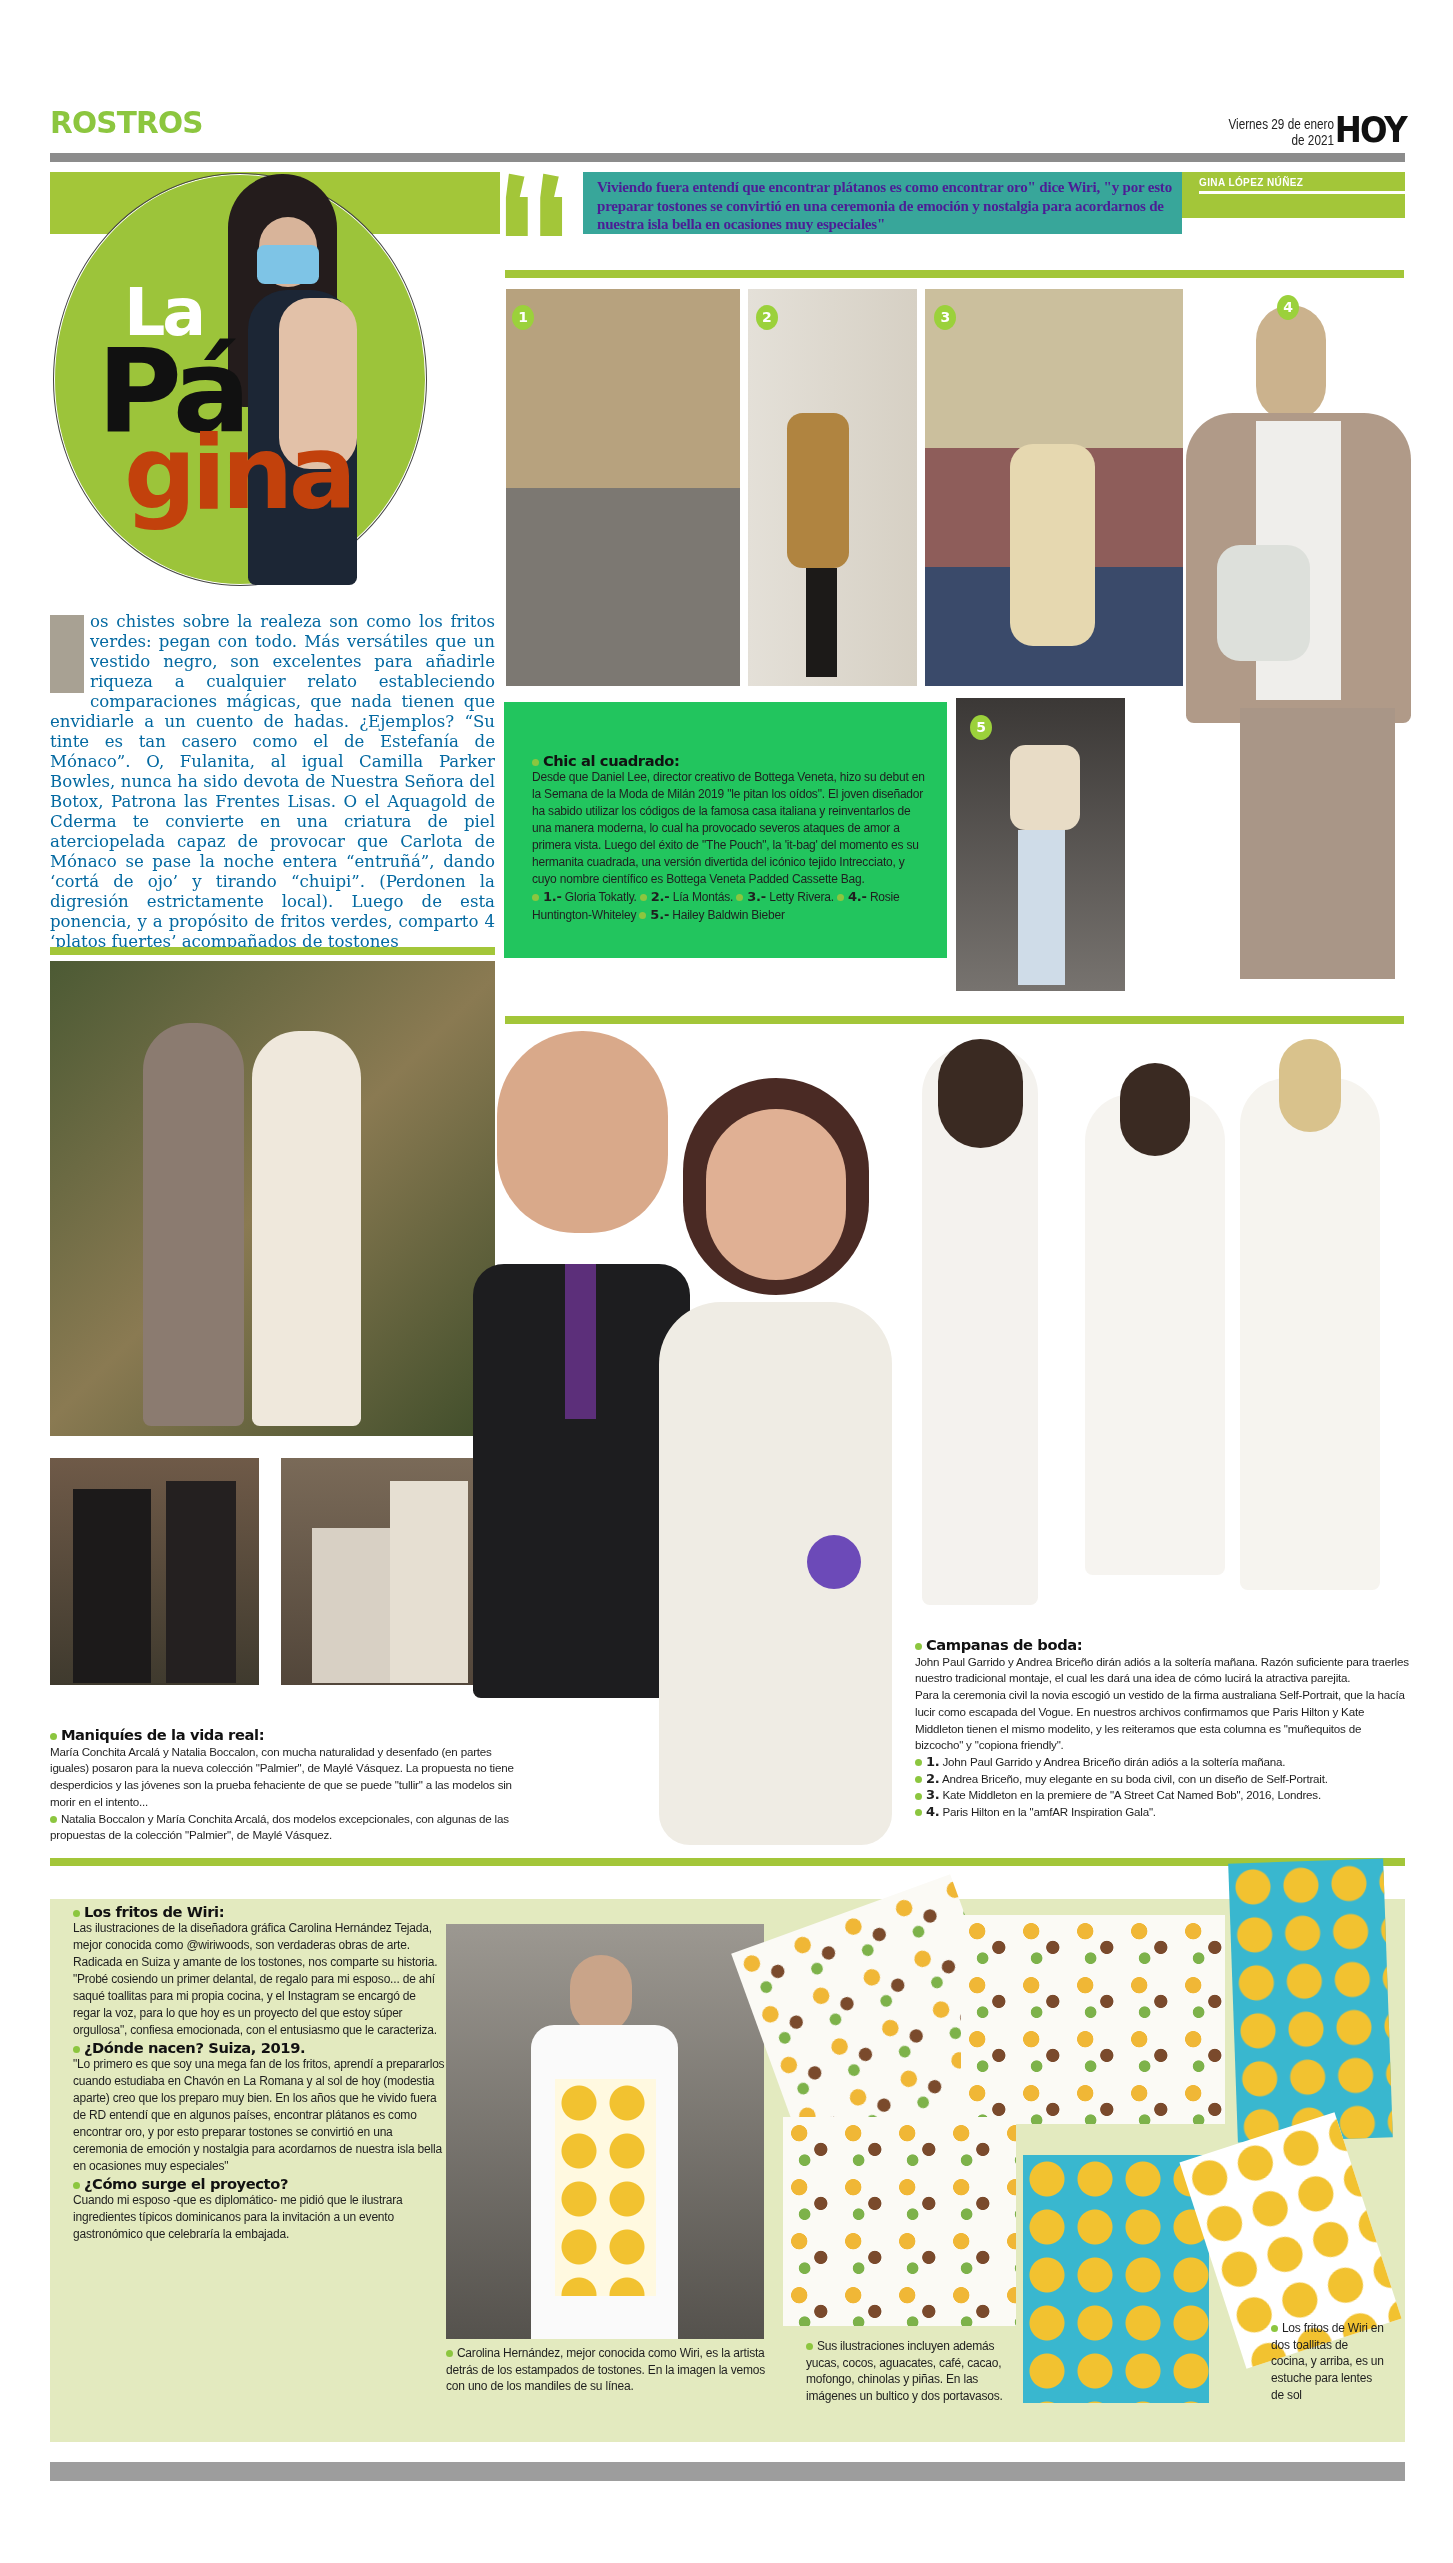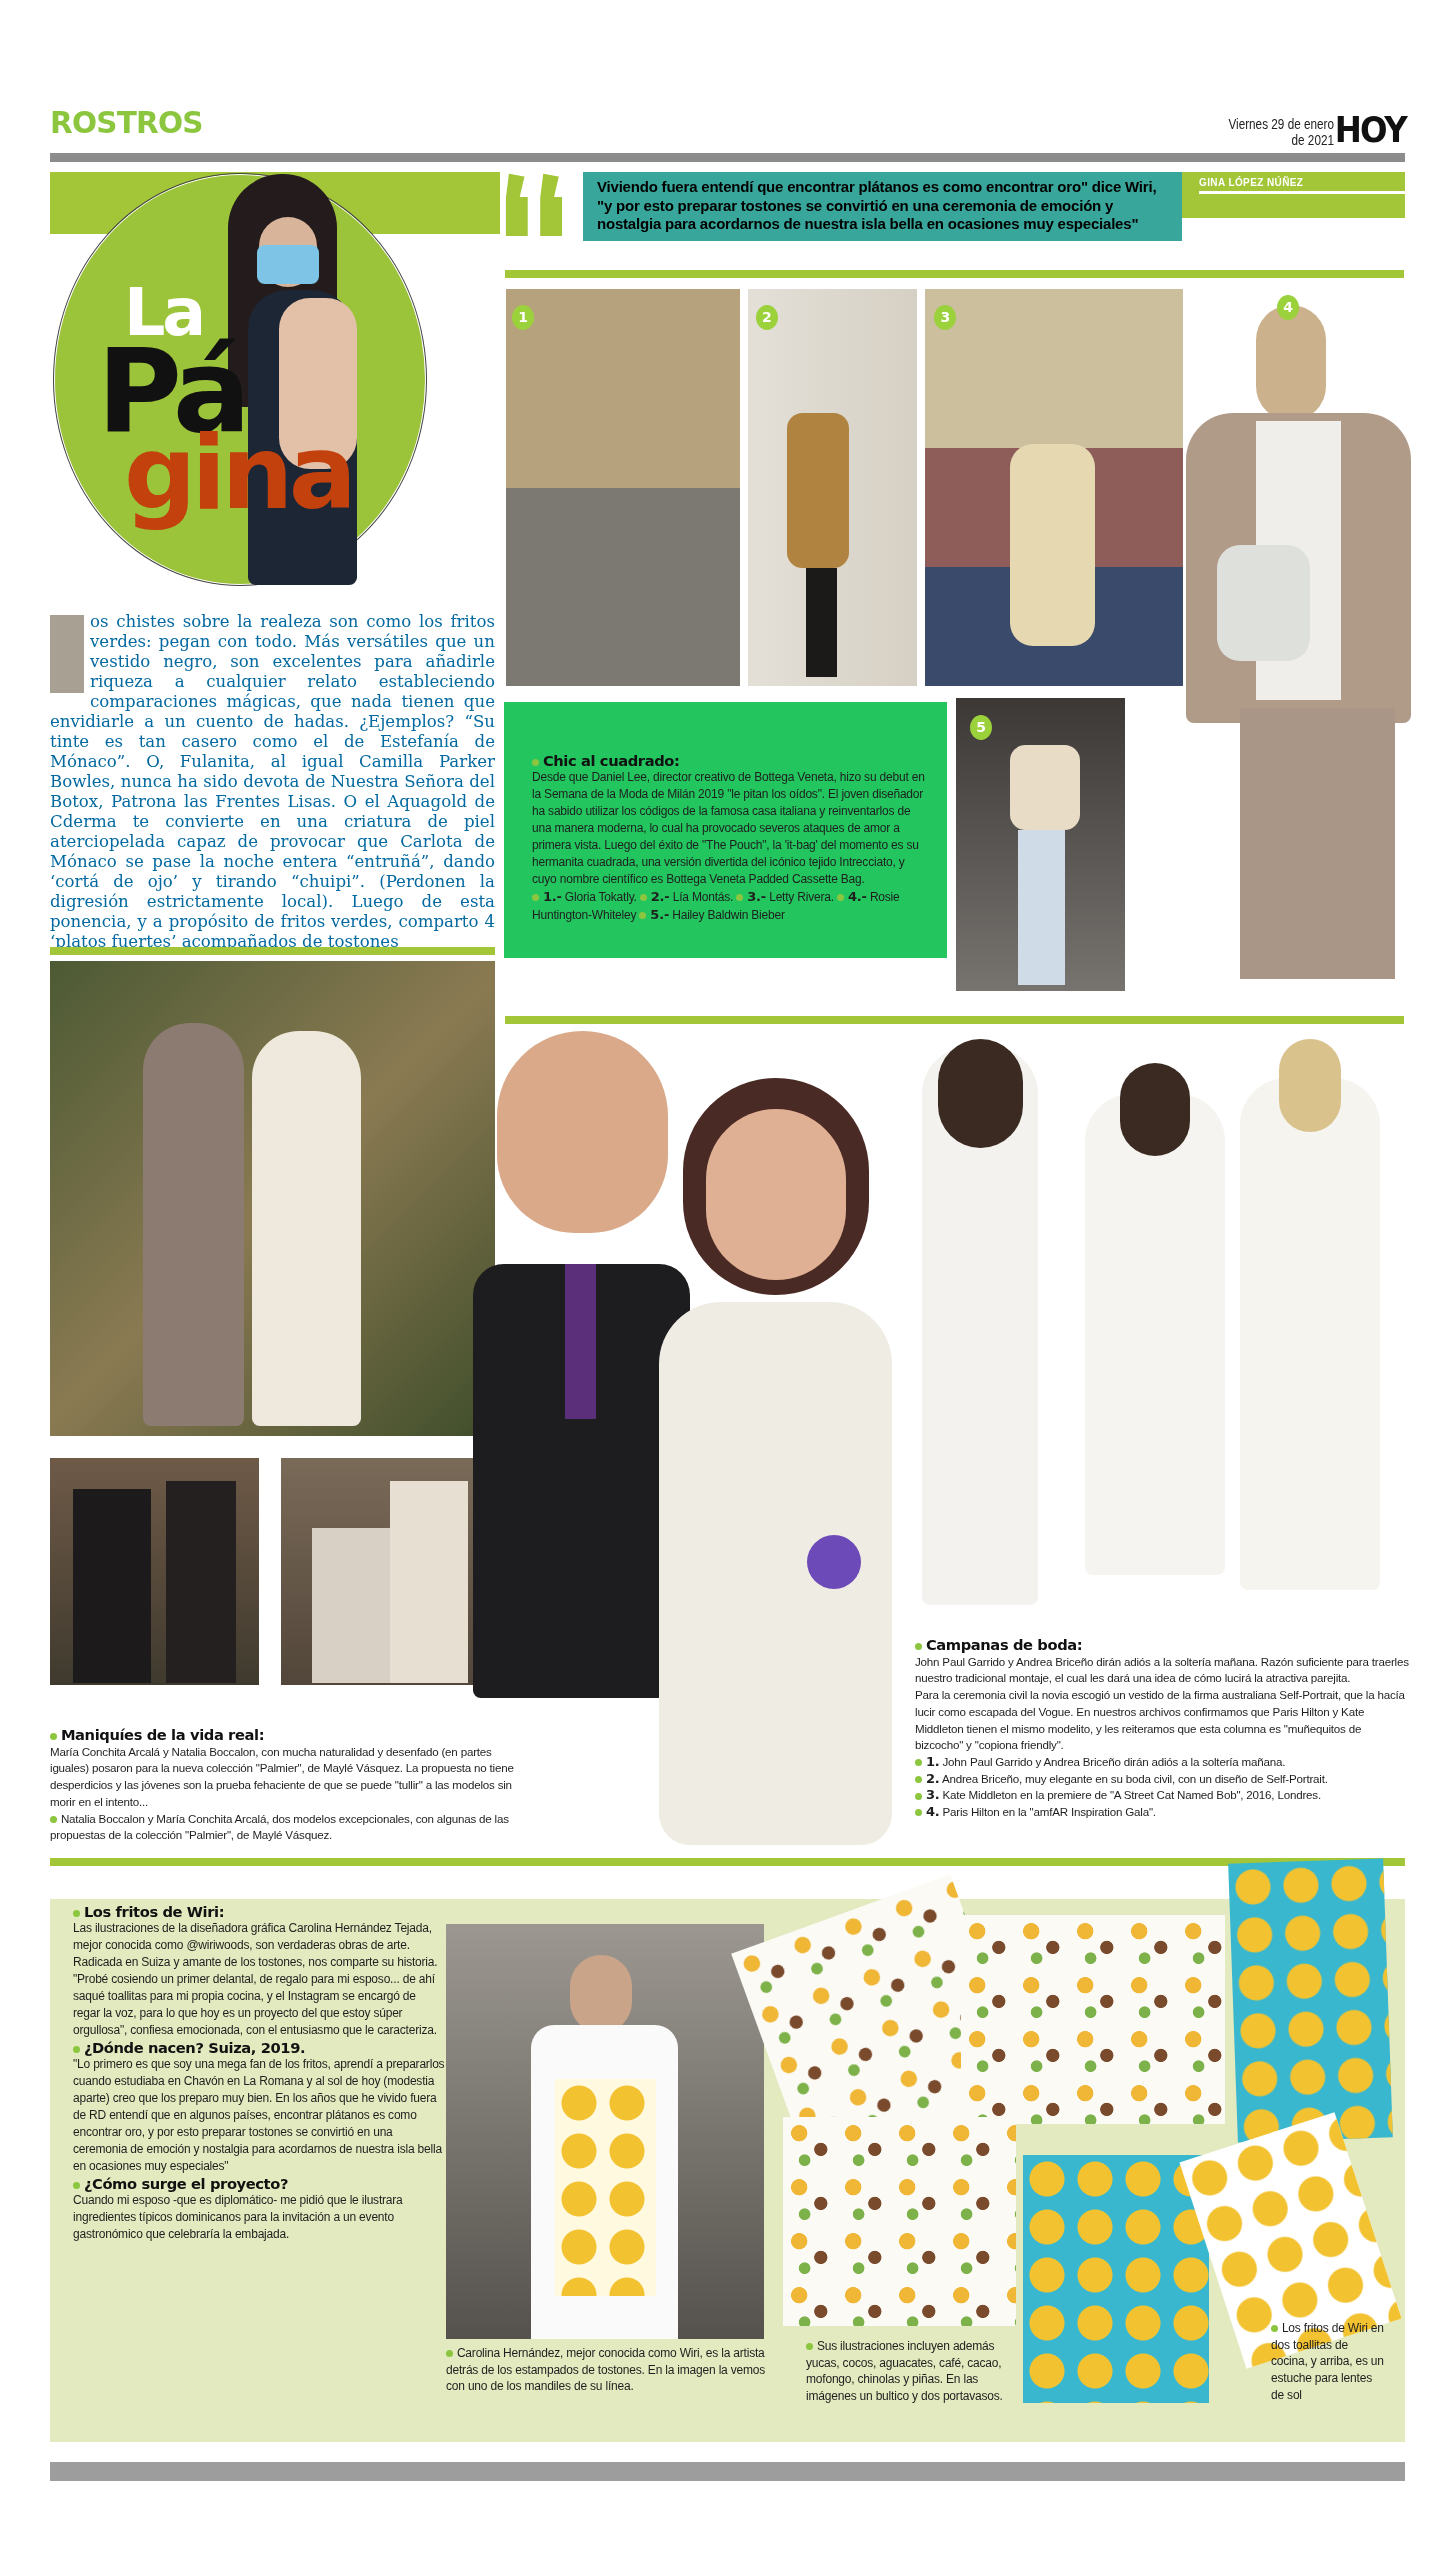--- a/index.html
+++ b/index.html
@@ -24,21 +24,21 @@
   .logo-gina { left: 124px; top: 423px; font-family: "DejaVu Sans", sans-serif; font-weight: bold; font-size: 101px; color: #c2410c; letter-spacing: -4.7px; line-height: 1; }
   .portrait { left: 209px; top: 174px; width: 163px; height: 411px; }
   .portrait .hair { position:absolute; left:19.4px; top:0; width:109px; height:233px; background:#241c1c; border-radius:54px 54px 15.5px 15.5px; }
   .portrait .face { position:absolute; left:50px; top:43px; width:58px; height:70px; background:#d8b49a; border-radius:31px; }
   .portrait .mask { position:absolute; left:48px; top:71px; width:62px; height:39px; background:#7ec4e6; border-radius:7.8px; }
   .portrait .body { position:absolute; left:39px; top:116px; width:109px; height:295px; background:#1c2635; border-radius:39px 47px 7.8px 7.8px; }
   .portrait .arm { position:absolute; left:70px; top:124px; width:78px; height:171px; background:#e2c1a8; border-radius:31px; }
 
   
   .quote-marks { left: 502px; top: 165px; width: 78px; height: 78px; }
-  .quote-box { left: 583px; top: 172px; width: 599px; height: 69px; background: #38a69a; color: #000000; font-weight: bold; font-size: 15px; line-height: 18.6px; padding: 6.2px 9.3px 0 14px; font-family: Liberation Sans, sans-serif; transform-origin:left; letter-spacing:-0.2px; }
+  .quote-box { left: 583px; top: 172px; width: 599px; height: 62px; background: #38a69a; color: #4c1d95; font-weight: bold; font-size: 15px; line-height: 18.6px; padding: 6.2px 9.3px 0 14px; font-family: Liberation Serif, serif; transform-origin:left; letter-spacing:-0.2px; }
   .author-box { left: 1182px; top: 172px; width: 223px; height: 46px; background: #a3c639; color: #fff; padding: 4.7px 0 0 17px; }
   .author-name { font-weight: bold; font-size: 10px; letter-spacing: 0.4px; padding-bottom: 3.1px; border-bottom: 3.9px solid #fff; margin-right: 0; }
   .author-line { font-size: 11px; line-height: 12.4px; font-weight: bold; margin-top: 48px; }
 
   .green-rule { height: 7.8px; background: #a3c639; }
 
   
   .photo { background: #ccc; overflow: hidden; }
   .badge { position: absolute; width: 22px; height: 25px; border-radius: 50%; background: #9bd13b; color: #fff; font-weight: bold; font-size: 14px; text-align: center; line-height: 25px; font-family: "DejaVu Sans", sans-serif; }
 

